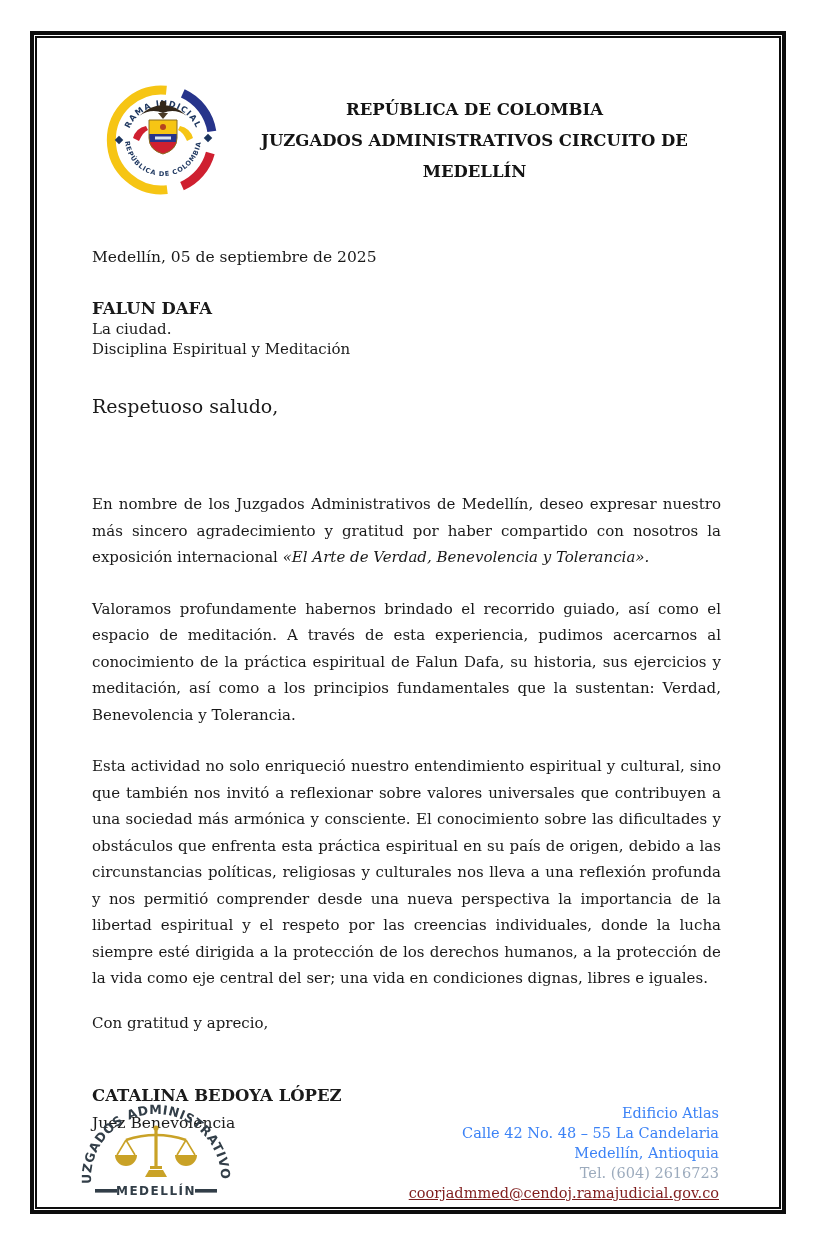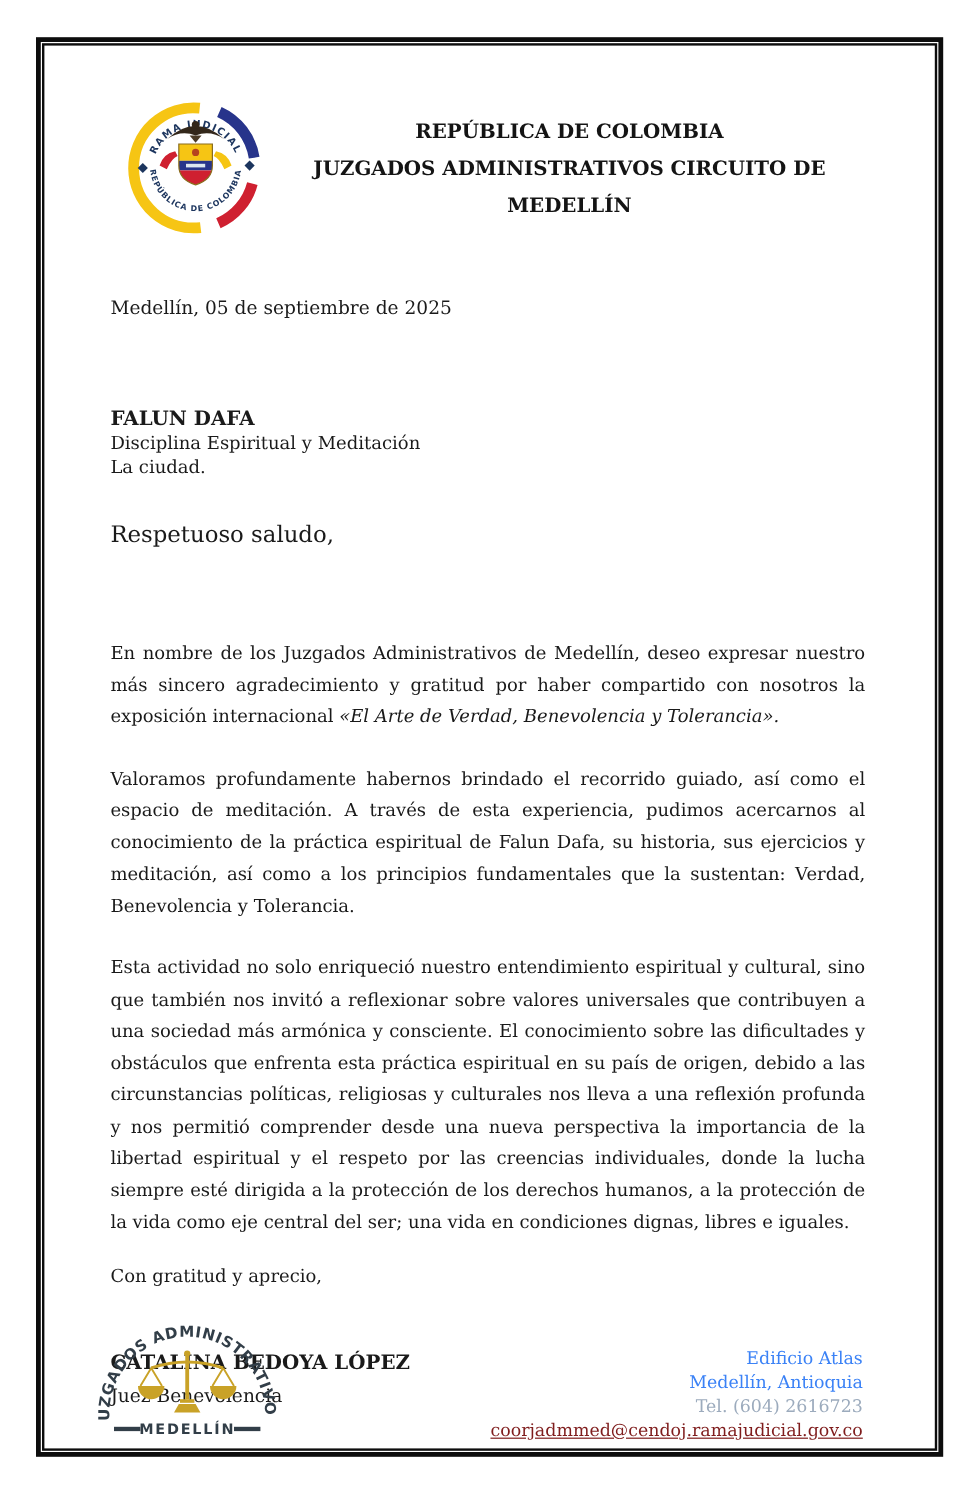--- a/index.html
+++ b/index.html
@@ -14,21 +14,21 @@
 
   .content { position:absolute; inset:0; padding:0 58px 0 55px; }
 
   
   .letterhead { display:flex; align-items:center; margin-top:38px; }
   .seal { width:142px; height:128px; flex:0 0 auto; }
   .head-titles { flex:1; text-align:center; font-weight:bold; font-size:16.5px; line-height:31px; color:#141414; padding-right:6px; }
 
   
   .date-line { margin-top:44px; font-size:15.5px; }
-  .recipient { margin-top:72px; font-size:15px; line-height:20px; }
+  .recipient { margin-top:32px; font-size:15px; line-height:20px; }
   .recipient .r-name { font-weight:bold; font-size:16.5px; line-height:21px; }
   .salutation { margin-top:36px; font-size:19px; }
 
   .body-text { margin-top:74px; }
   .body-text p { font-size:15px; line-height:26.5px; text-align:justify; margin-bottom:25px; color:#191919; }
   .closing { margin-top:-3px; font-size:15px; }
 
   .signature { margin-top:54px; }
   .sig-name { font-weight:bold; font-size:16.5px; }
   .sig-title { margin-top:9px; font-size:15.5px; }
@@ -97,22 +97,22 @@
           <div class="head-titles">
             <div>REPÚBLICA DE COLOMBIA</div>
             <div>JUZGADOS ADMINISTRATIVOS CIRCUITO DE MEDELLÍN</div>
           </div>
         </div>
 
         <div class="date-line">Medellín, 05 de septiembre de 2025</div>
 
         <div class="recipient">
           <div class="r-name">FALUN DAFA</div>
+          <div>La ciudad.</div>
           <div>Disciplina Espiritual y Meditación</div>
-          <div>La ciudad.</div>
         </div>
 
         <div class="salutation">Respetuoso saludo,</div>
 
         <div class="body-text">
           <p><span>En nombre de los Juzgados Administrativos de Medellín, deseo expresar nuestro más sincero agradecimiento y gratitud por haber compartido con nosotros la exposición internacional </span><span class="em">«El Arte de Verdad, Benevolencia y Tolerancia».</span></p>
           <p>Valoramos profundamente habernos brindado el recorrido guiado, así como el espacio de meditación. A través de esta experiencia, pudimos acercarnos al conocimiento de la práctica espiritual de Falun Dafa, su historia, sus ejercicios y meditación, así como a los principios fundamentales que la sustentan: Verdad, Benevolencia y Tolerancia.</p>
           <p>Esta actividad no solo enriqueció nuestro entendimiento espiritual y cultural, sino que también nos invitó a reflexionar sobre valores universales que contribuyen a una sociedad más armónica y consciente. El conocimiento sobre las dificultades y obstáculos que enfrenta esta práctica espiritual en su país de origen, debido a las circunstancias políticas, religiosas y culturales nos lleva a una reflexión profunda y nos permitió comprender desde una nueva perspectiva la importancia de la libertad espiritual y el respeto por las creencias individuales, donde la lucha siempre esté dirigida a la protección de los derechos humanos, a la protección de la vida como eje central del ser; una vida en condiciones dignas, libres e iguales.</p>
         </div>
 
@@ -146,20 +146,21 @@
 
             <g>
               <rect x="18" y="98" width="22" height="3.6" fill="#323e48"></rect>
               <rect x="118" y="98" width="22" height="3.6" fill="#323e48"></rect>
               <text x="79" y="104" text-anchor="middle" font-size="12" font-weight="bold" letter-spacing="1.5" fill="#323e48" font-family="'DejaVu Sans',sans-serif">MEDELLÍN</text>
             </g>
           </svg>
 
           <div class="footer-address">
             <div class="addr-gray">Edificio Atlas</div>
+            <div class="addr-gray">Calle 42 No. 48 – 55 La Candelaria</div>
             <div class="addr-gray">Medellín, Antioquia</div>
             <div class="addr-tel">Tel. (604) 2616723</div>
             <a class="addr-email">coorjadmmed@cendoj.ramajudicial.gov.co</a>
           </div>
         </div>
 
       </div>
     </div>
   </div>
 </div>

